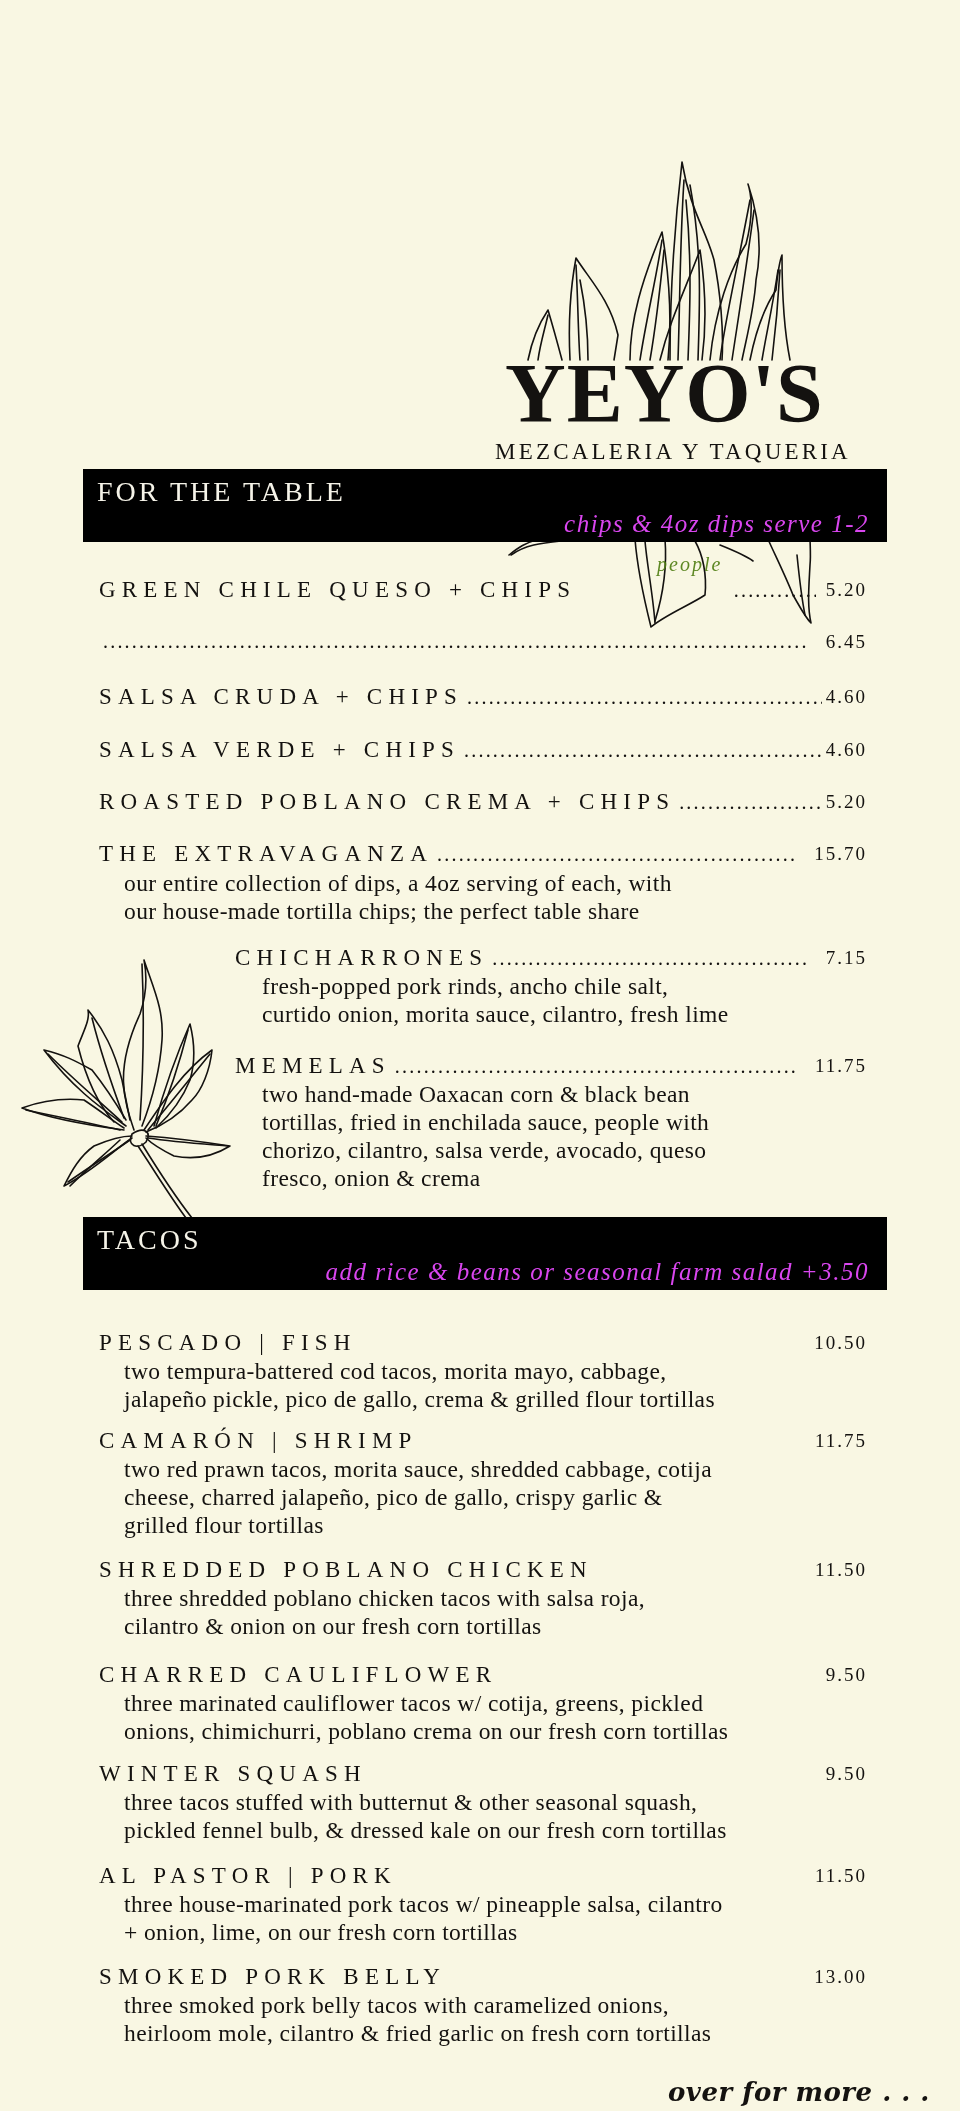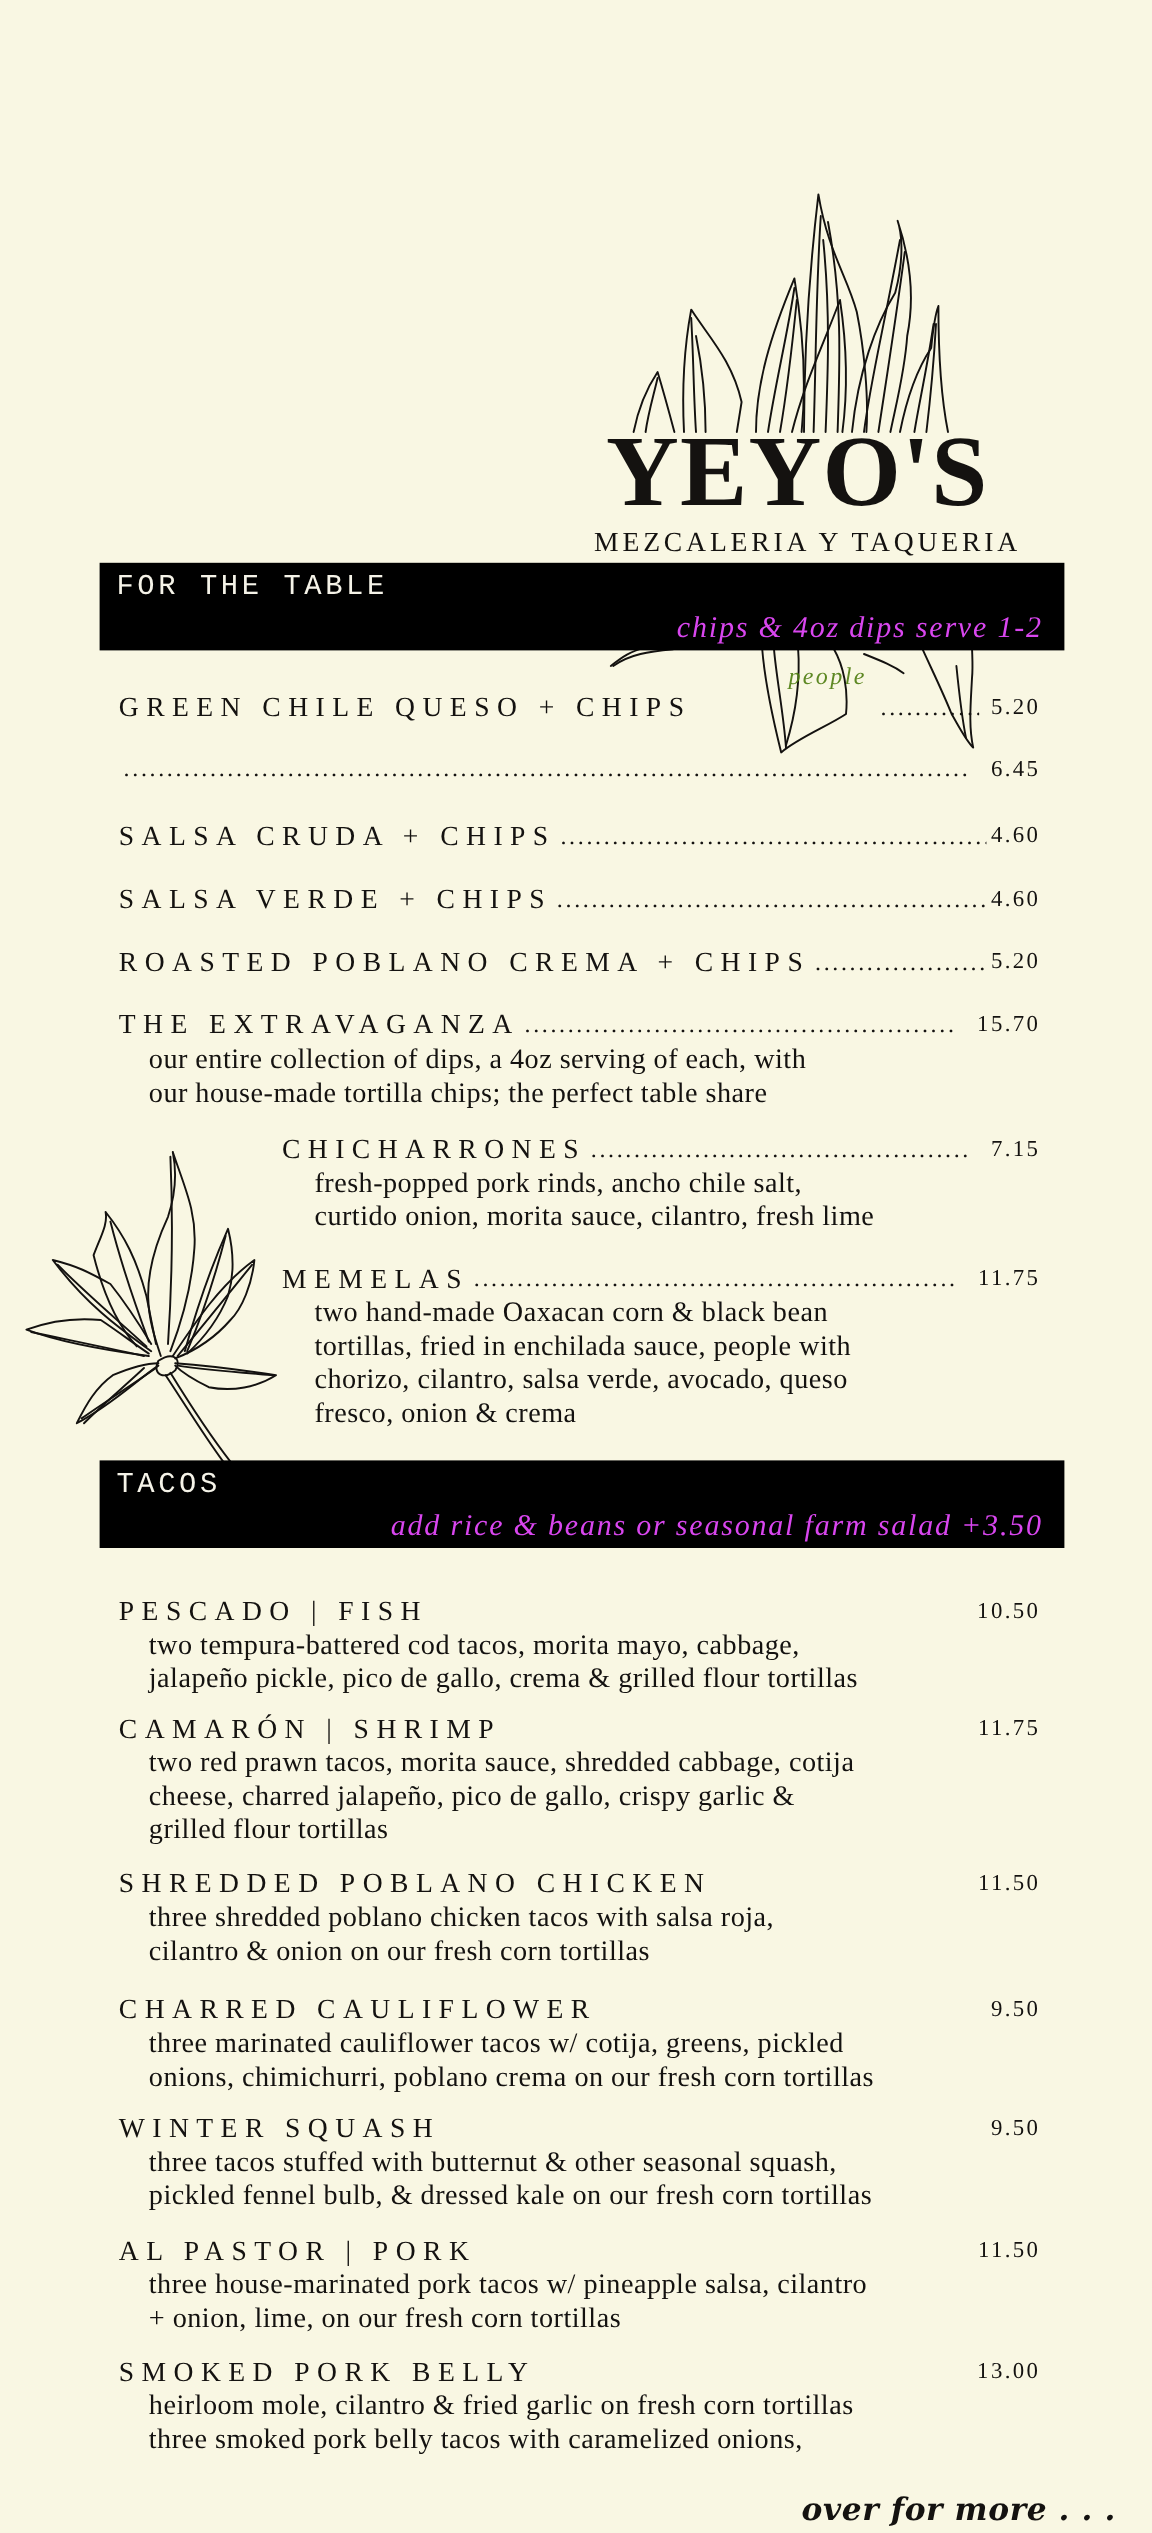--- a/index.html
+++ b/index.html
@@ -19,21 +19,21 @@
   .logo-sub {
     left: 478px; top: 440px; width: 390px; text-align: center;
     font-size: 23px; letter-spacing: 3.2px; line-height: 1;
   }
   .banner {
     position: absolute; left: 83px; width: 804px; height: 73px;
     background: #000;
   }
   .banner-title {
     position: absolute; left: 14px; top: 9px;
-    color: #f5f3e8; font-size: 24px; letter-spacing: 3px; line-height: 1; font-family: Liberation Mono, monospace;
+    color: #f5f3e8; font-size: 28px; letter-spacing: 3px; line-height: 1;
   }
   .banner-note {
     position: absolute; right: 18px; bottom: 6px;
     color: #d946ef; font-style: italic; font-size: 25px; letter-spacing: 1.5px; line-height: 1;
   }
   .ghost-note {
     position: absolute; left: 657px; top: 553px;
     color: #4d7c0f; font-style: italic; font-size: 20px; letter-spacing: 2px;
     opacity: .9;
   }
@@ -254,17 +254,17 @@
   <div>three house-marinated pork tacos w/ pineapple salsa, cilantro</div>
   <div>+ onion, lime, on our fresh corn tortillas</div>
 </div>
 
 <div class="item-row" style="left:99px;top:1965px;width:768px">
   <span class="item-name">SMOKED PORK BELLY</span>
   <span class="spacer"></span>
   <span class="price">13.00</span>
 </div>
 <div class="desc" style="left:124px;top:1991px">
+  <div>three smoked pork belly tacos with caramelized onions,</div>
   <div>heirloom mole, cilantro &amp; fried garlic on fresh corn tortillas</div>
-  <div>three smoked pork belly tacos with caramelized onions,</div>
 </div>
 
 <div class="abs over">over for more . . .</div>
 
 </body></html>

